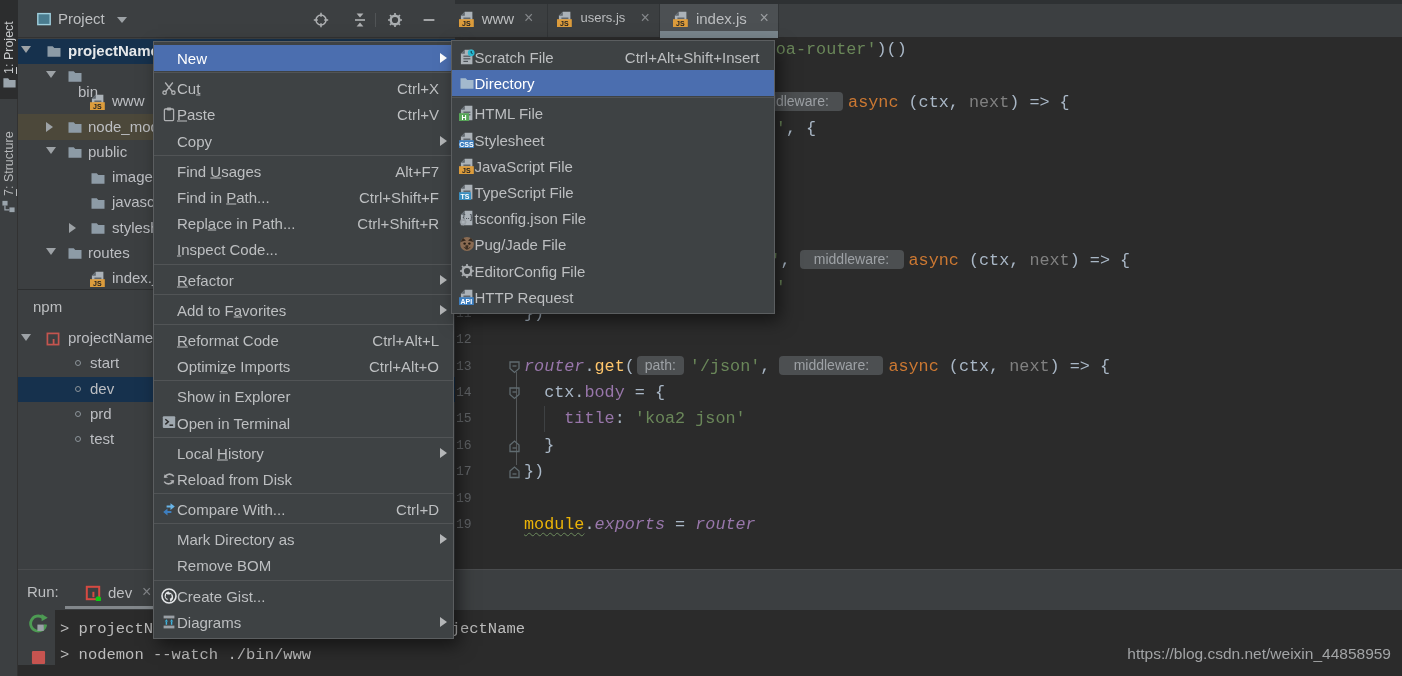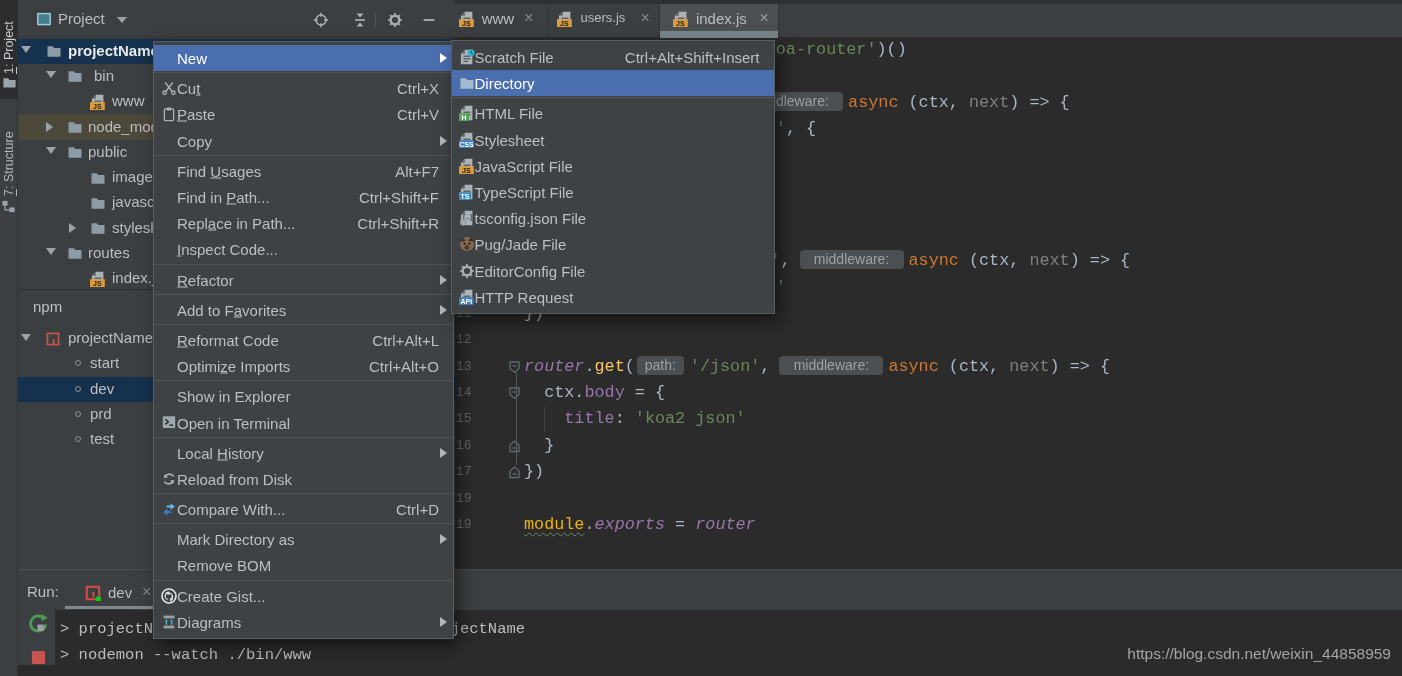--- a/index.html
+++ b/index.html
@@ -175,21 +175,21 @@
 <div style="position:absolute;left:28px;top:4.5px;width:16px;height:16px;"><svg width="16" height="16" viewBox="0 0 16 16">
             <path d="M1.5 3.2h5.2l1.6 1.9h6.2v8.7H1.5z" fill="#8d9ba6"></path>
           </svg></div>
 <div class="lbl" style="left:50px;color:#e6e8ea;font-weight:bold">projectName</div>
 </div>
 <div class="trow" style="top:63.8px;">
 <div class="arr dn" style="left:28px"></div>
 <div style="position:absolute;left:49px;top:4.5px;width:16px;height:16px;"><svg width="16" height="16" viewBox="0 0 16 16">
             <path d="M1.5 3.2h5.2l1.6 1.9h6.2v8.7H1.5z" fill="#8d9ba6"></path>
           </svg></div>
-<div class="lbl" style="left:76px;">bin</div>
+<div class="lbl" style="left:60px;margin-top:16px;">bin</div>
 </div>
 <div class="trow" style="top:89.1px;">
 <div style="position:absolute;left:72px;top:4.5px;width:16px;height:16px;"><svg width="16" height="16" viewBox="0 0 16 16">
             <path d="M13.4 0.8H5.8L1.9 4.7v10.5h11.5z" fill="#abb2b8"></path>
             <path d="M5.8 0.8L1.9 4.7h3.9z" fill="#5f666d"></path>
             <rect x="4.4" y="6.6" width="7" height="1.2" fill="#4e545a"></rect>
             <rect x="4.4" y="9.2" width="7" height="1.2" fill="#4e545a"></rect>
             <rect x="4.4" y="11.8" width="4.6" height="1.2" fill="#4e545a"></rect>
             <rect x="0" y="8.2" width="14.8" height="7.8" fill="#dc9c3c"></rect>
             <text x="7.4" y="14.8" font-size="7" font-weight="bold" fill="#222" text-anchor="middle" font-family="Liberation Sans, sans-serif">JS</text>

